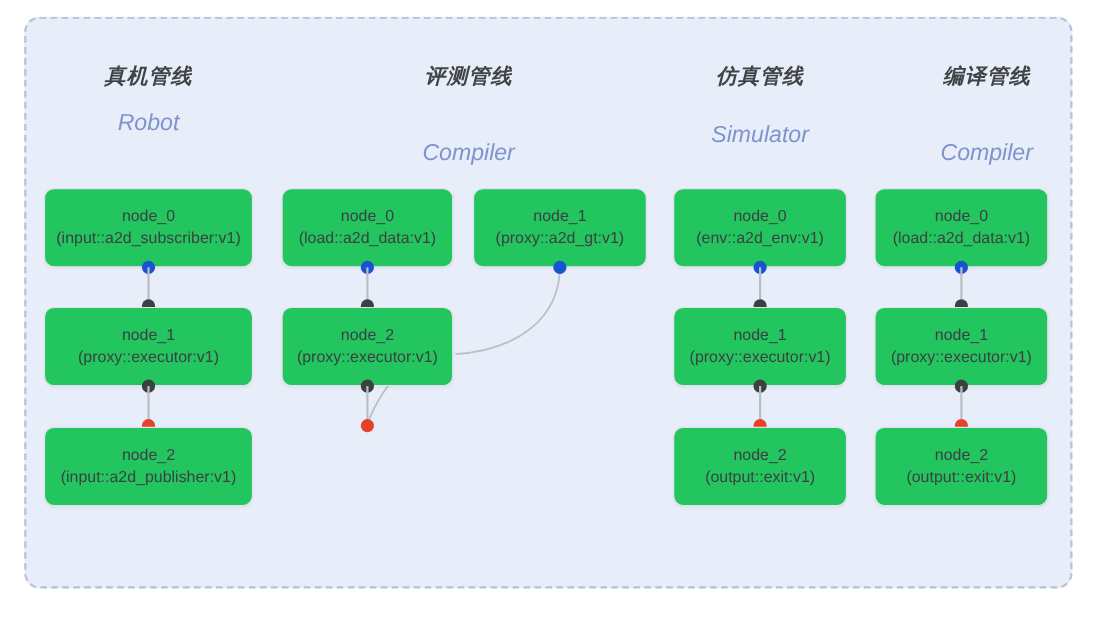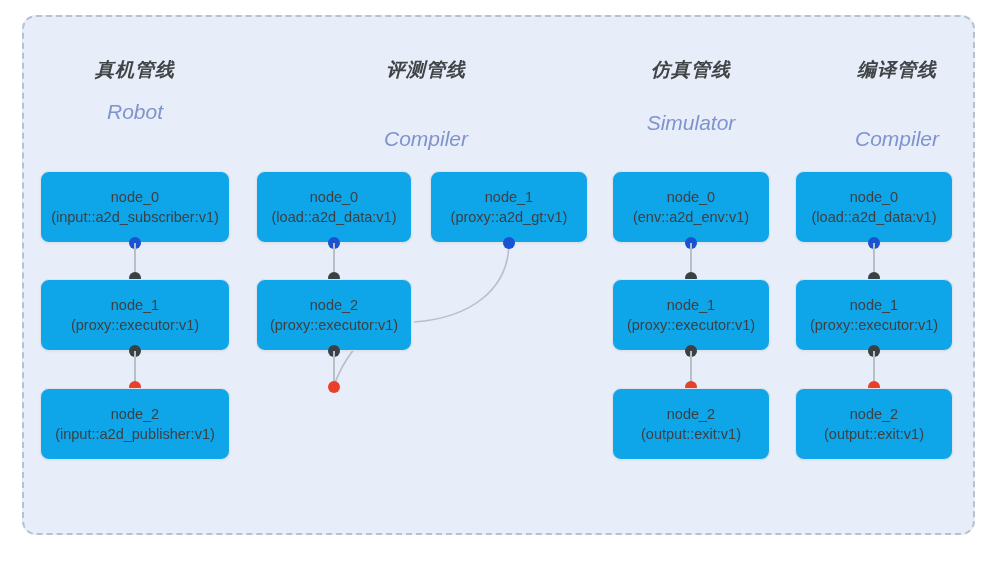--- a/index.html
+++ b/index.html
@@ -48,21 +48,21 @@
     font-size: 21px;
     color: #7f93cd;
     line-height: 1;
     white-space: nowrap;
     font-weight: 400;
   }
   
   .node {
     position: absolute;
     box-sizing: border-box;
-    background: #0ea5e9;
+    background: #22c55e;
     border: 1px solid #e0e3e9;
     border-radius: 9px;
     box-shadow: 0 1px 2px rgba(40,50,70,0.05);
     display: flex;
     flex-direction: column;
     align-items: center;
     justify-content: center;
     gap: 3px;
   }
   .node-name {

